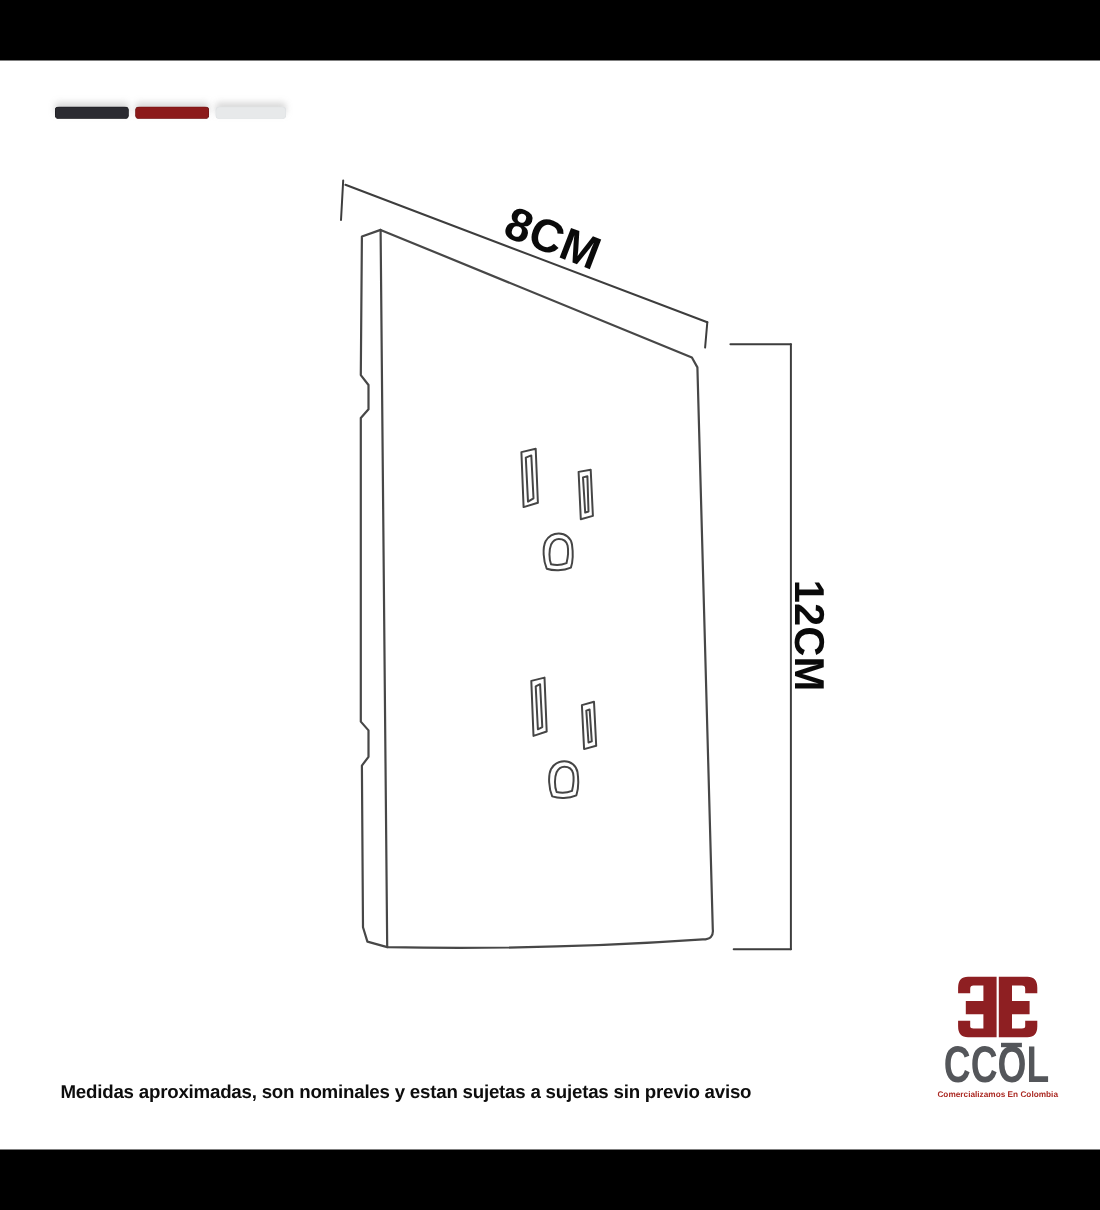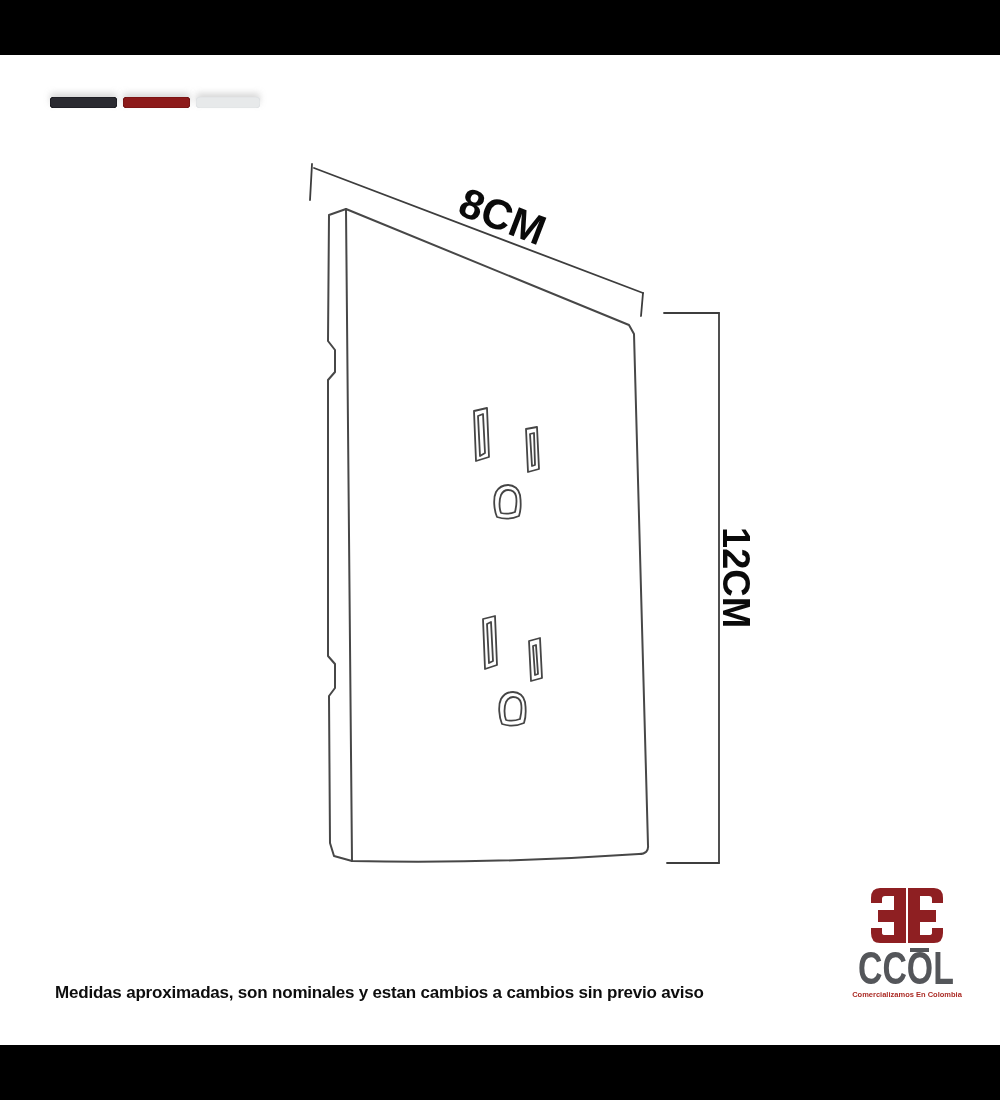--- a/index.html
+++ b/index.html
@@ -72,21 +72,21 @@
   <text transform="translate(456,214) rotate(21)" font-family="Liberation Sans, sans-serif" font-size="42" font-weight="bold" fill="#0a0a0a">8CM</text>
 
   <g fill="none" stroke="#3d3d3d" stroke-width="1.8" stroke-linecap="round">
     <path d="M664 313 L719 313"></path>
     <path d="M719 313 L719 863"></path>
     <path d="M719 863 L667 863"></path>
   </g>
   <text transform="translate(723,527) rotate(90)" font-family="Liberation Sans, sans-serif" font-size="38" font-weight="bold" fill="#0a0a0a">12CM</text>
 </svg>
 
-<div class="disclaimer">Medidas aproximadas, son nominales y estan cambios a cambios sin previo aviso</div>
+<div class="disclaimer">Medidas aproximadas, son nominales y estan sujetas a sujetas sin previo aviso</div>
 
 <div class="logo">
   <svg width="165" height="125" viewBox="0 0 165 125">
 
     <g>
       <path d="M76 4 L76 59 L50 59 Q41 59 41 49 L41 44 L52 44 L52 49 Q52 51 55 51 L64 51 L64 38 L48 38 L48 26 L64 26 L64 12 L55 12 Q52 12 52 15 L52 19 L41 19 L41 14 Q41 4 50 4 Z" fill="#8e1f22"></path>
       <path d="M78 4 L104 4 Q113 4 113 14 L113 19 L102 19 L102 15 Q102 12 99 12 L90 12 L90 26 L106 26 L106 38 L90 38 L90 51 L99 51 Q102 51 102 49 L102 44 L113 44 L113 49 Q113 59 104 59 L78 59 Z" fill="#8e1f22"></path>
     </g>
 
     <rect x="80" y="64" width="19" height="4" fill="#54565a"></rect>

